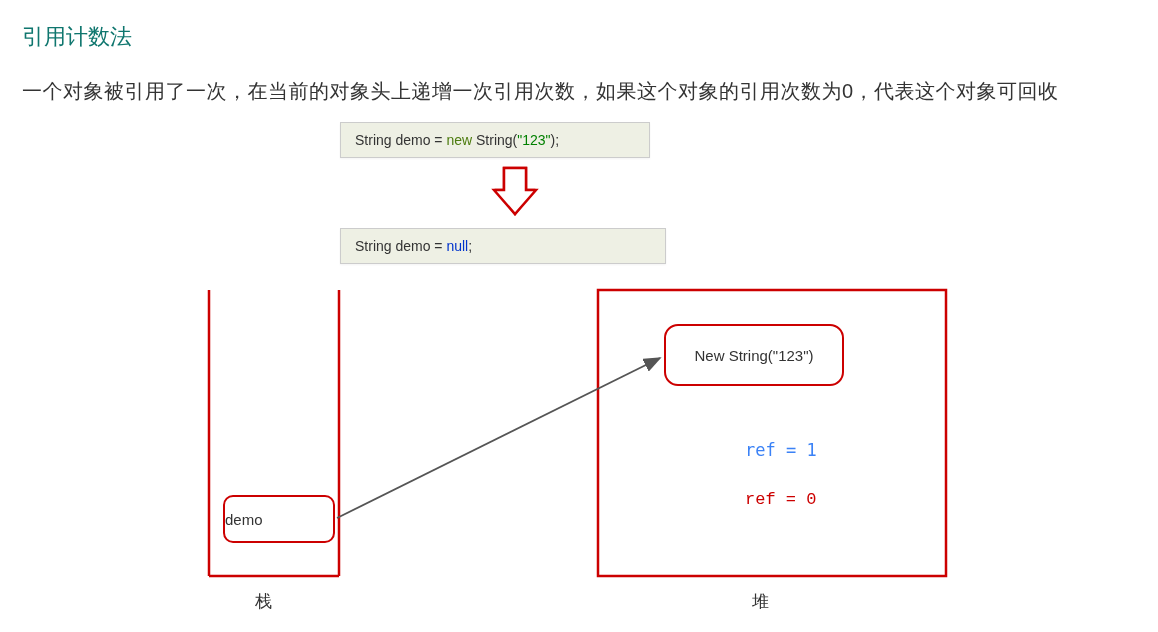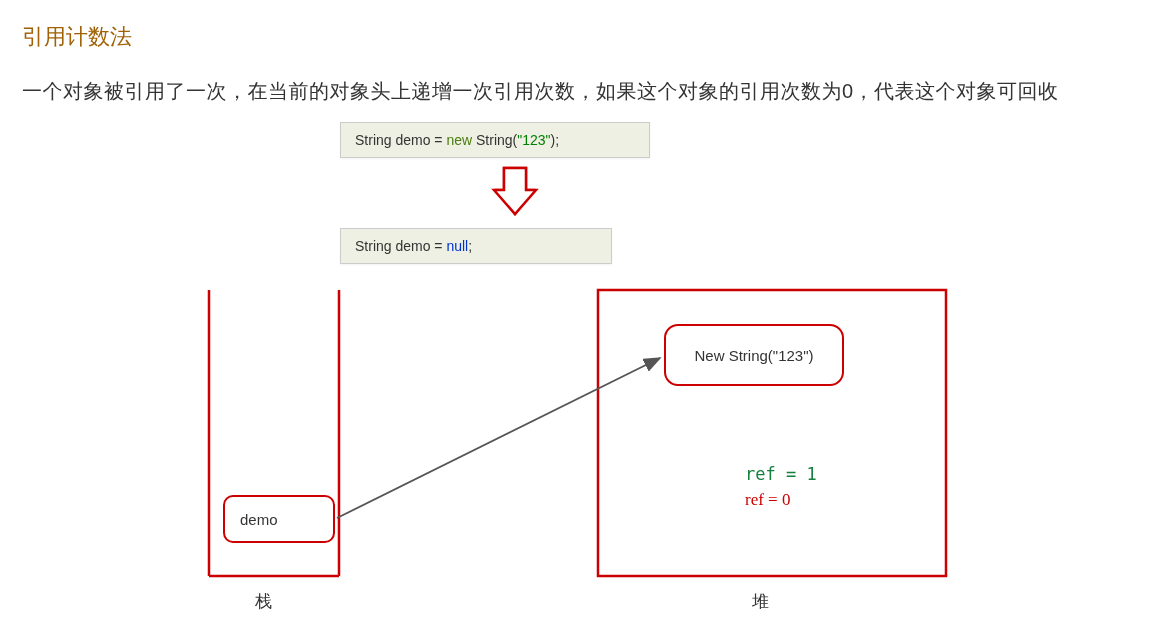--- a/index.html
+++ b/index.html
@@ -6,21 +6,21 @@
     body {
       font-family: "Microsoft YaHei", Arial, sans-serif;
       font-size: 16px;
       color: #333;
       width: 1158px;
       height: 632px;
       position: relative;
       background: #fff;
     }
     .title {
-      color: #a16207;
+      color: #0f766e;
       font-size: 22px;
       position: absolute;
       left: 22px;
       top: 22px;
       font-weight: normal;
     }
     .desc {
       position: absolute;
       left: 22px;
       top: 78px;
@@ -35,21 +35,21 @@
       padding: 9px 14px;
       font-family: Arial, sans-serif;
       font-size: 14px;
       color: #333;
       box-shadow: 0 1px 2px rgba(0,0,0,0.05);
     }
     .code-box .kw-new { color: #4d7c0f; }
     .code-box .kw-null { color: #0033cc; }
     .code-box .str { color: #008000; }
     .code1 { left: 340px; top: 122px; width: 310px; }
-    .code2 { left: 340px; top: 228px; width: 272px; }
+    .code2 { left: 340px; top: 228px; width: 326px; }
 
     .diagram-area {
       position: absolute;
       left: 0; top: 0; width: 1158px; height: 632px;
       pointer-events: none;
     }
 
     .stack-label {
       position: absolute;
       left: 255px;
@@ -66,51 +66,50 @@
     .demo-box {
       position: absolute;
       left: 223px;
       top: 495px;
       width: 112px;
       height: 48px;
       border: 2px solid #c00;
       border-radius: 10px;
       display: flex;
       align-items: center;
-      padding-left: 15px;
       font-size: 15px;
     }
 
     .newstring-box {
       position: absolute;
       left: 664px;
       top: 324px;
       width: 180px;
       height: 62px;
       border: 2px solid #c00;
       border-radius: 14px;
       display: flex;
       align-items: center;
       justify-content: center;
       font-size: 15px;
     }
 
     .ref1 {
       position: absolute;
       left: 745px;
-      top: 464px;
+      top: 440px;
       font-family: "Consolas", monospace;
       font-size: 17px;
-      color: #15803d;
+      color: #3b82f6;
     }
     .ref0 {
       position: absolute;
       left: 745px;
       top: 490px;
-      font-family: Liberation Serif, serif;
+      font-family: Liberation Mono, monospace;
       font-size: 17px;
       color: #c00;
     }
   </style>
 </head>
 <body>
 
 <h2 class="title">引用计数法</h2>
 
 <div class="desc">一个对象被引用了一次，在当前的对象头上递增一次引用次数，如果这个对象的引用次数为0，代表这个对象可回收</div>

